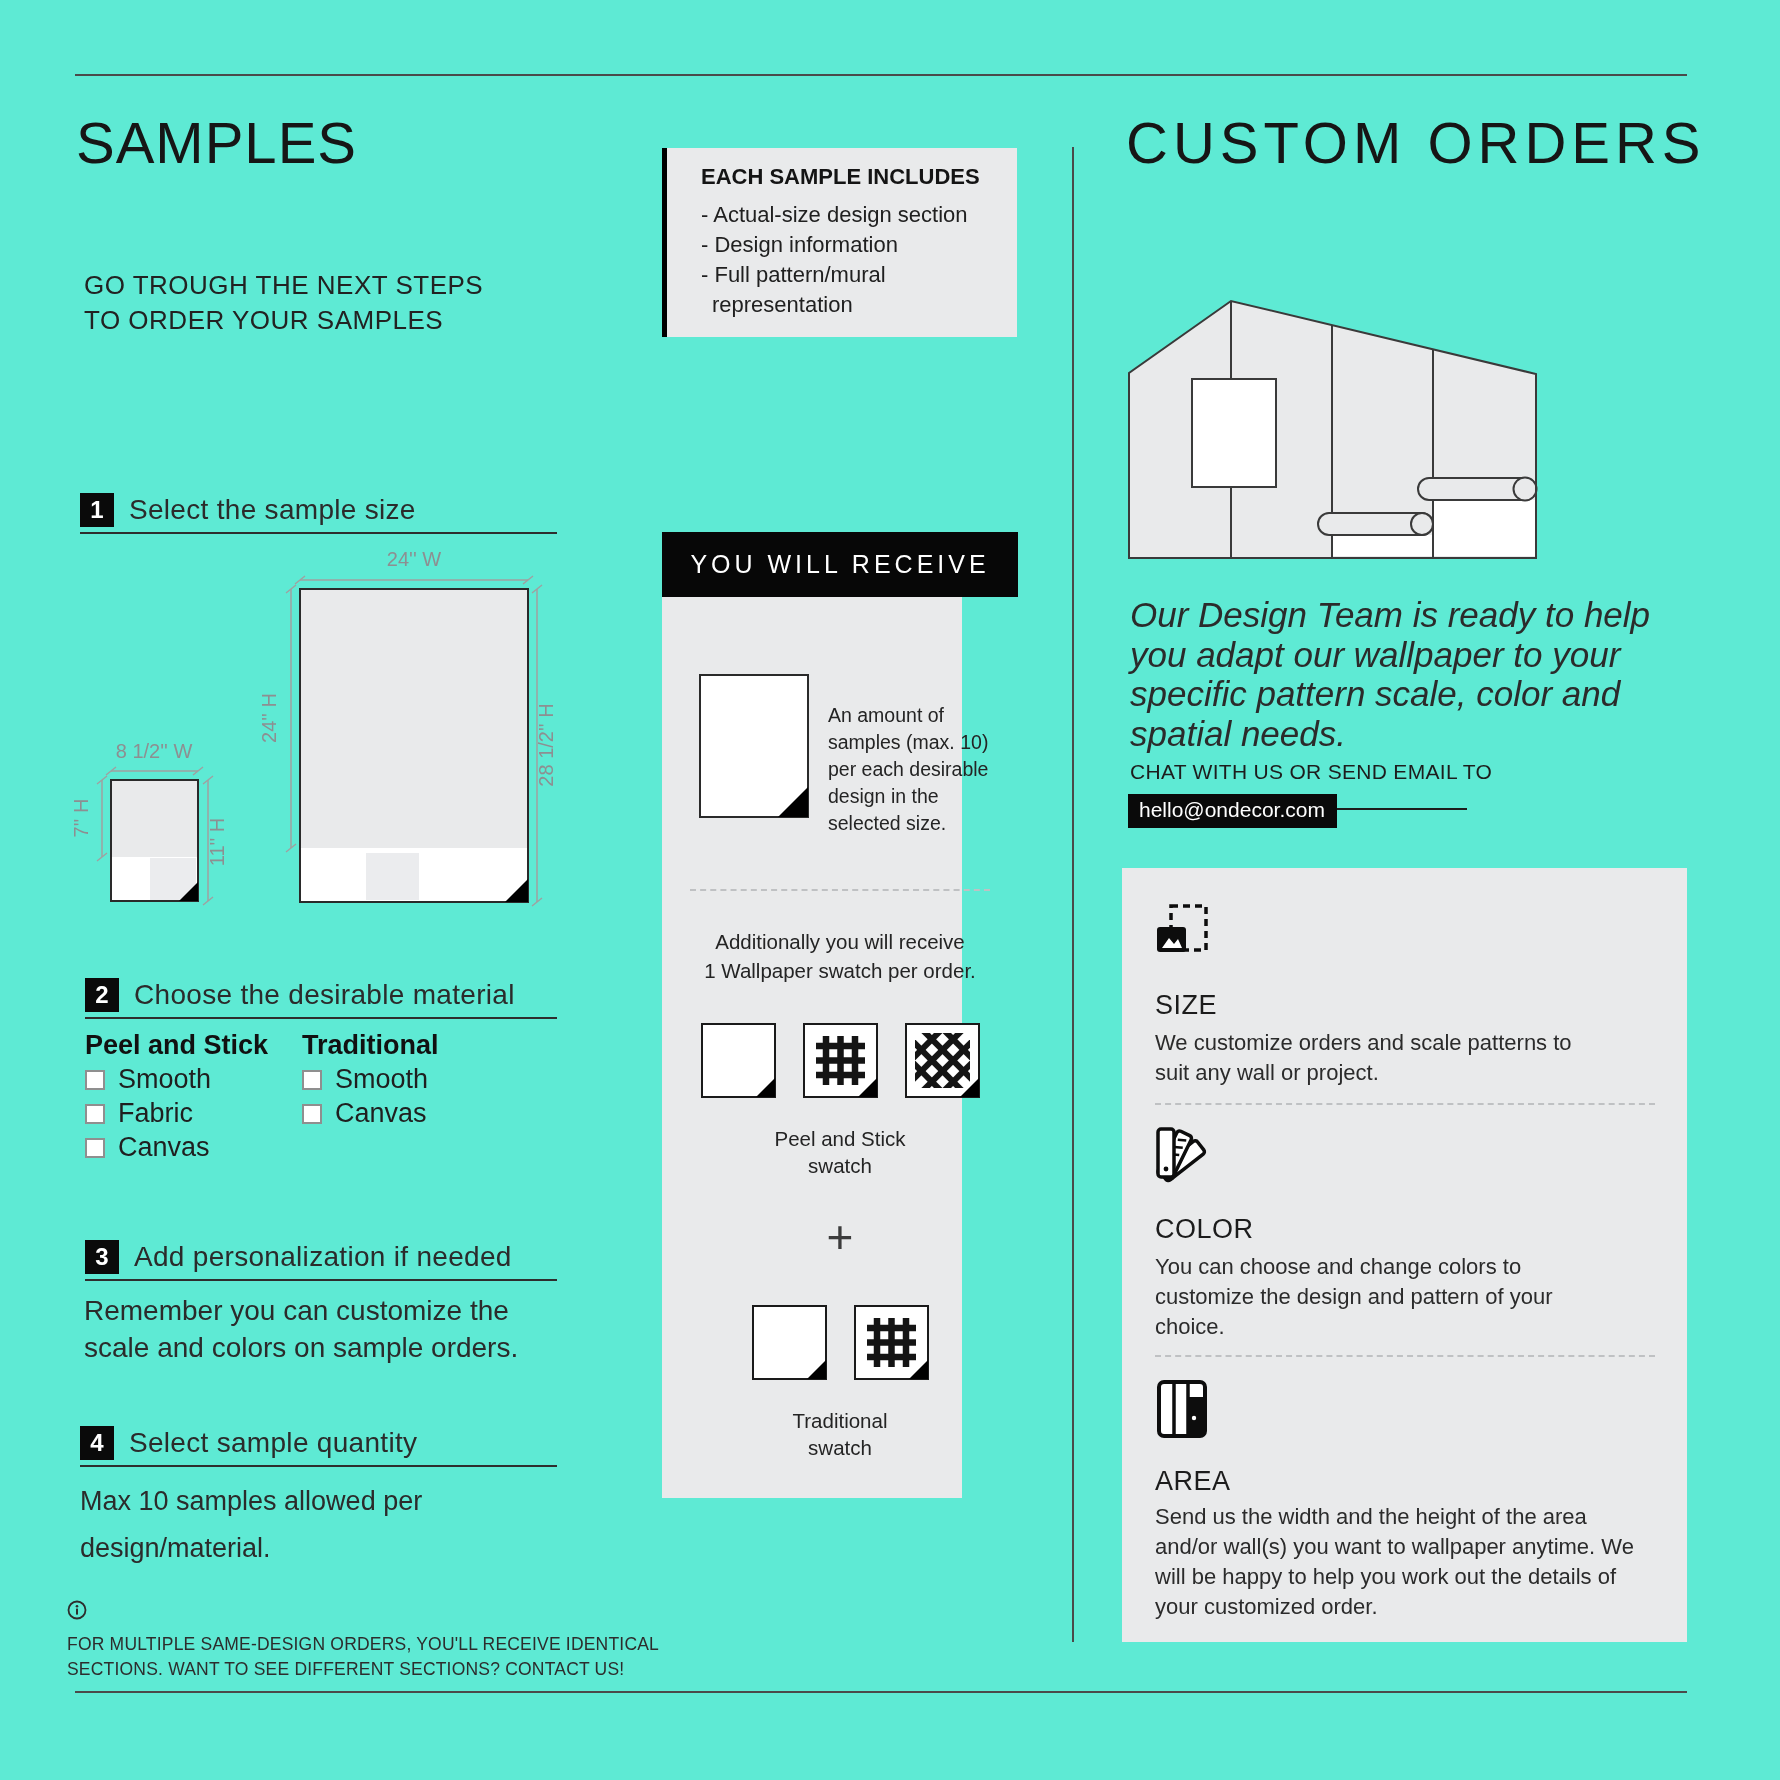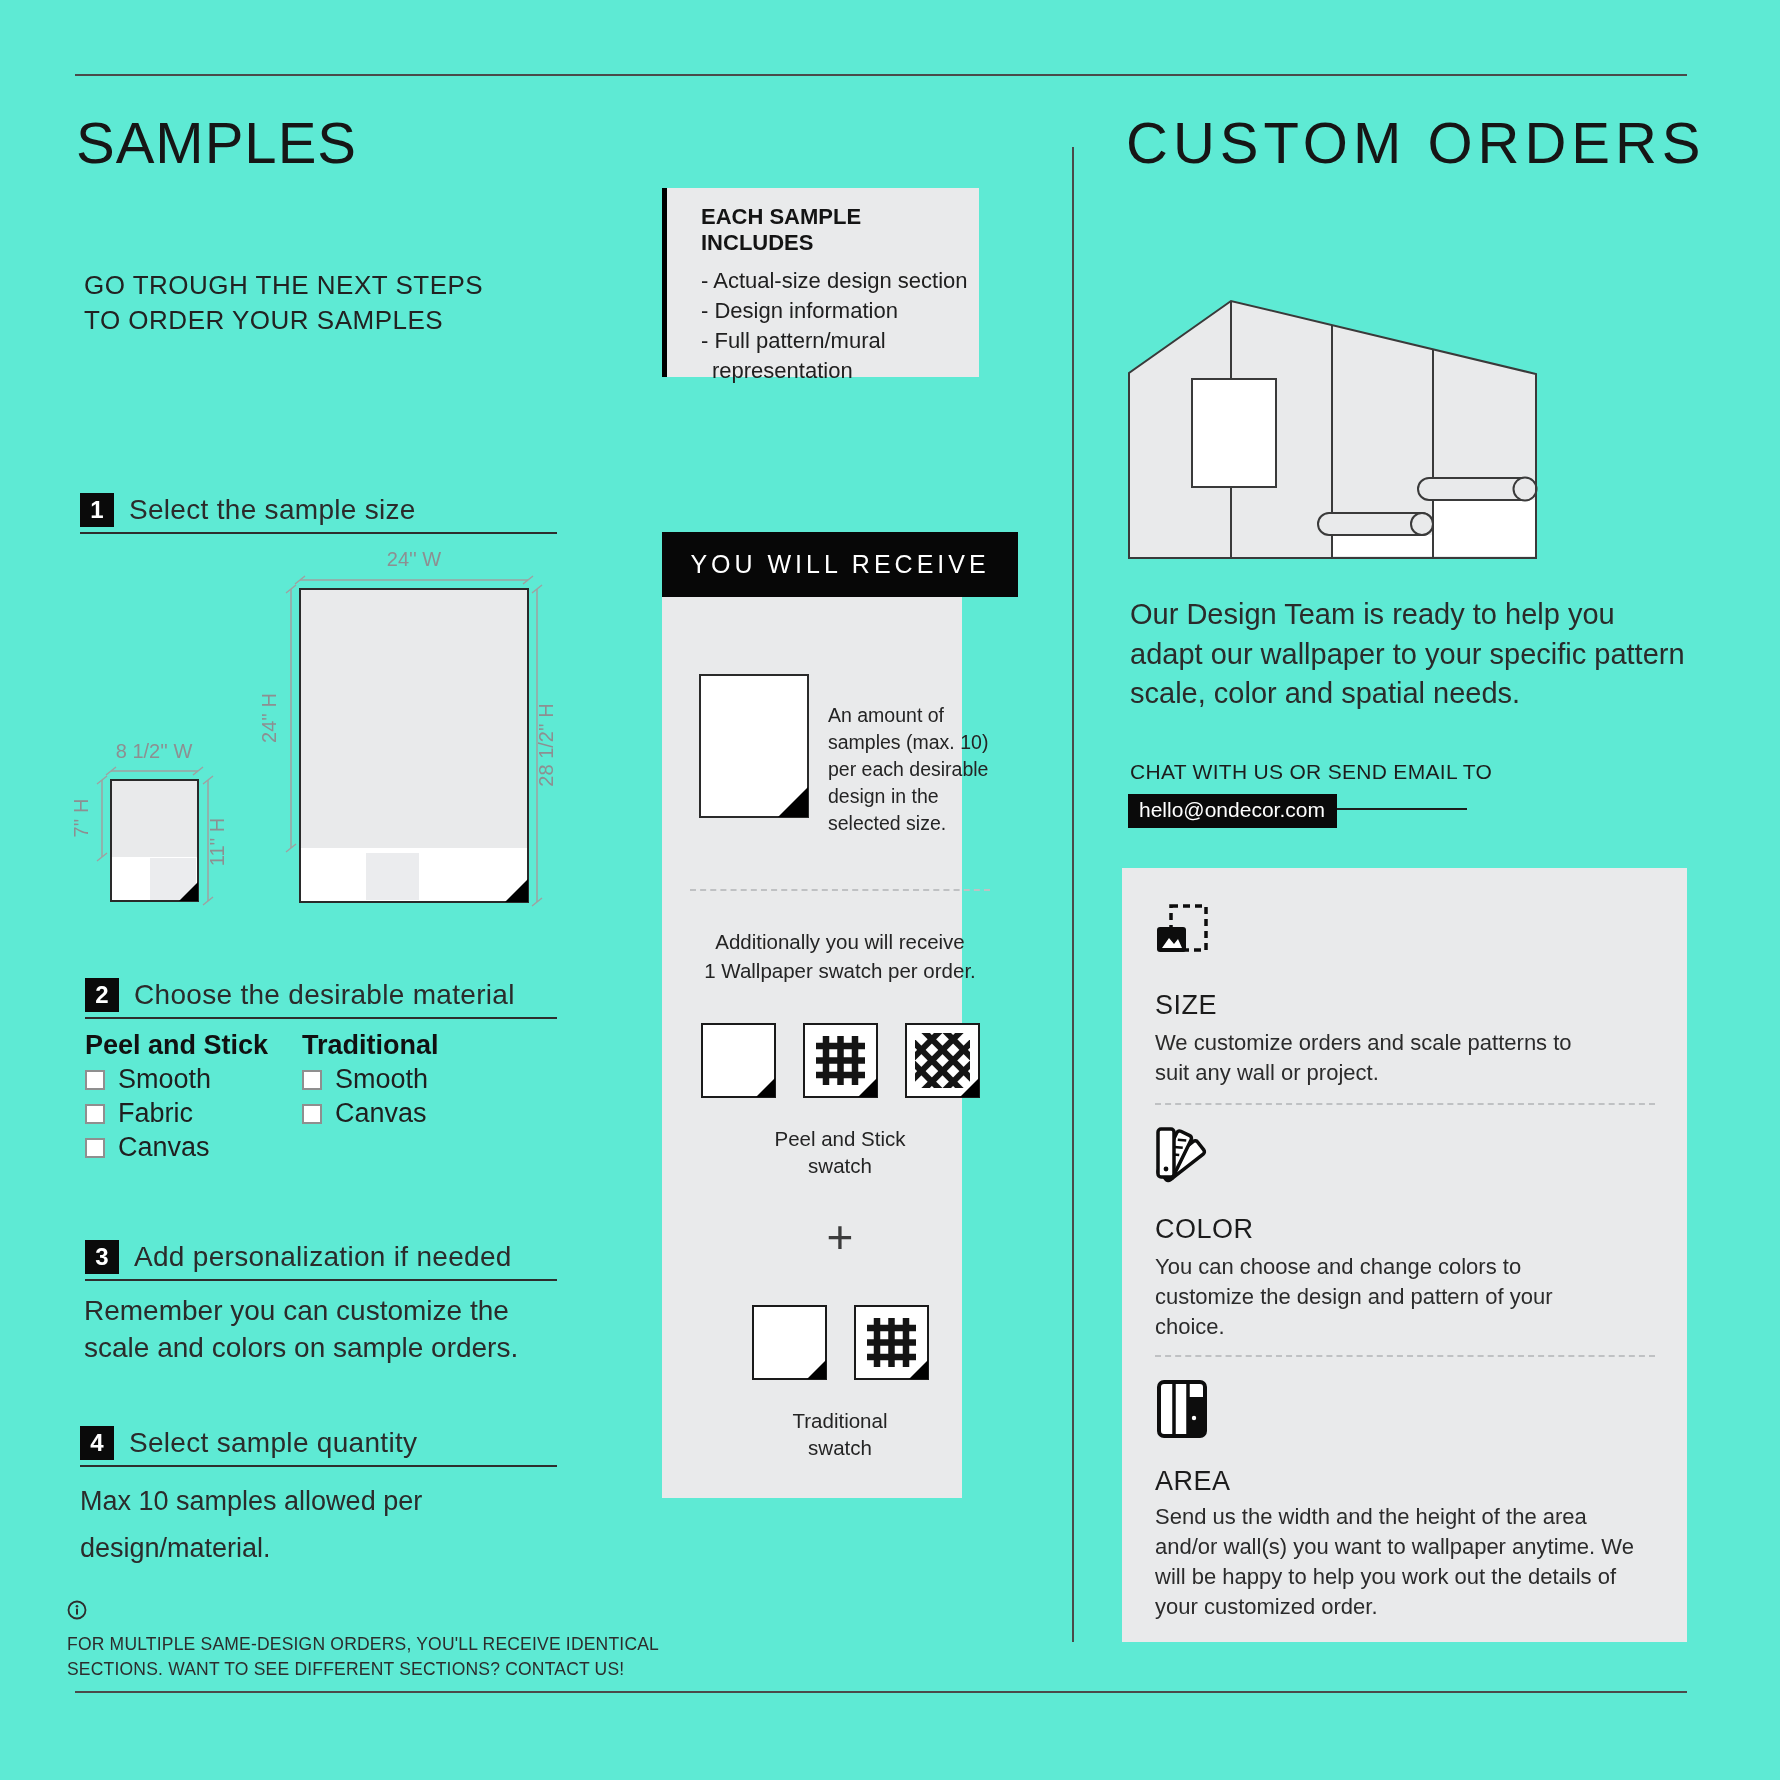--- a/index.html
+++ b/index.html
@@ -49,21 +49,21 @@
   <div class="abs rule" style="left:75px;top:1691px;width:1612px;"></div>
   <div class="abs vrule" style="left:1072px;top:147px;height:1495px;"></div>
 
   <div class="abs big-title title-samples" style="left:76px;top:112px;">SAMPLES</div>
 
   <div class="abs intro" style="left:84px;top:268px;">
     <div>GO TROUGH THE NEXT STEPS</div>
     <div>TO ORDER YOUR SAMPLES</div>
   </div>
 
-  <div class="abs panel includes-box" style="left:662px;top:148px;width:317px;height:189px;margin-top:40px;">
+  <div class="abs panel includes-box" style="left:662px;top:148px;width:355px;height:189px;">
     <div class="includes-title">EACH SAMPLE INCLUDES</div>
     <div class="includes-line">- Actual-size design section</div>
     <div class="includes-line">- Design information</div>
     <div class="includes-line">- Full pattern/mural</div>
     <div class="includes-line">representation</div>
   </div>
 
   <div class="abs step-header" style="left:80px;top:493px;width:477px;">
     <div class="step-num">1</div>
     <div class="step-title">Select the sample size</div>
@@ -275,21 +275,21 @@
       <rect x="1318" y="513" width="115" height="22" rx="11" fill="#e9eaeb" stroke="#3a3a3a" stroke-width="2"></rect>
       <circle cx="1422" cy="524" r="11" fill="#e9eaeb" stroke="#3a3a3a" stroke-width="2"></circle>
     </g>
     <g>
       <rect x="1418" y="478" width="118" height="22" rx="11" fill="#e9eaeb" stroke="#3a3a3a" stroke-width="2"></rect>
       <circle cx="1525" cy="489" r="11.5" fill="#e9eaeb" stroke="#3a3a3a" stroke-width="2"></circle>
     </g>
     <polygon points="1129,558 1129,373 1231,301 1536,374 1536,558" fill="none" stroke="#3a3a3a" stroke-width="2"></polygon>
   </svg>
 
-  <div class="abs para" style="left:1130px;top:595px;width:565px;font-size:29px;line-height:39.5px;">Our Design Team is ready to help you adapt our wallpaper to your specific pattern scale, color and spatial needs.</div>
+  <div class="abs para" style="left:1130px;top:595px;width:565px;font-size:35px;line-height:39.5px;font-style:italic;">Our Design Team is ready to help you adapt our wallpaper to your specific pattern scale, color and spatial needs.</div>
 
   <div class="abs chat-label" style="left:1130px;top:760px;width:337px;">CHAT WITH US OR SEND EMAIL TO</div>
   <div class="abs email-box" style="left:1128px;top:794px;">hello@ondecor.com</div>
 
   <div class="abs panel" style="left:1122px;top:868px;width:565px;height:774px;">
 
     <svg class="abs" style="left:33px;top:36px;" width="54" height="52" viewBox="0 0 54 52">
       <rect x="16" y="2" width="35" height="44" fill="none" stroke="#0d0d0d" stroke-width="3.5" stroke-dasharray="7 5"></rect>
       <rect x="2" y="23" width="29" height="25" rx="3" fill="#0d0d0d"></rect>
       <path d="M7 44 L14 34 L19 40 L23 35 L27 44 Z" fill="#ffffff"></path>

